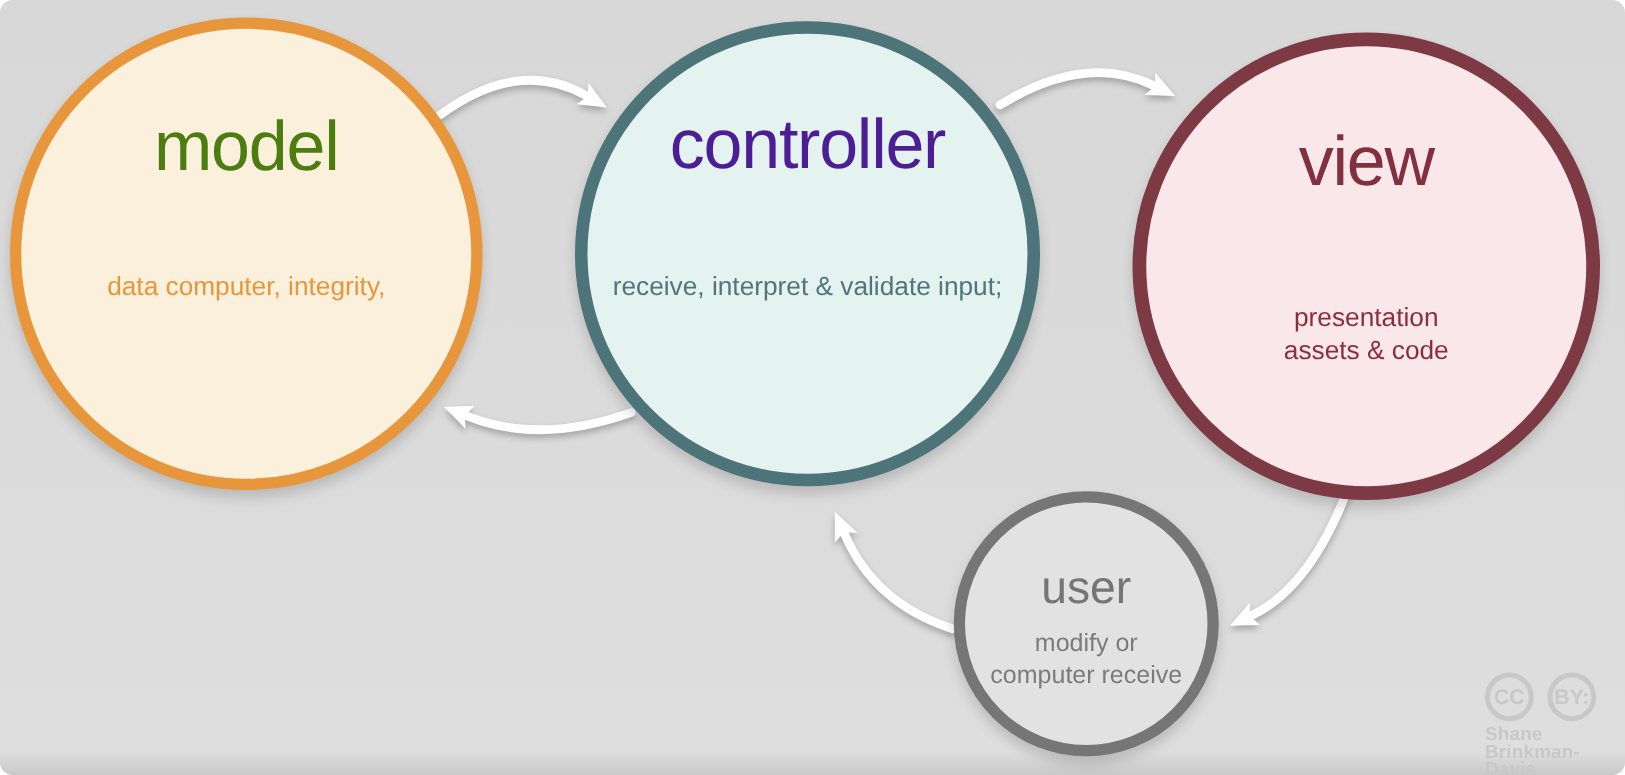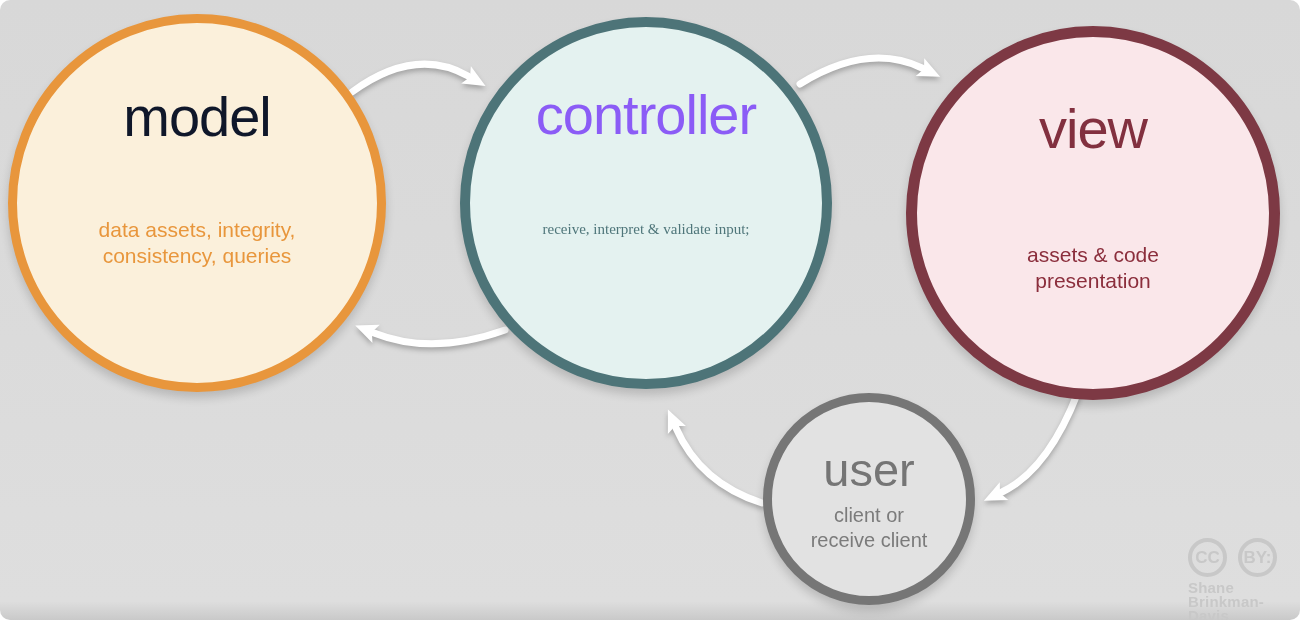--- a/index.html
+++ b/index.html
@@ -47,48 +47,48 @@
     position: absolute;
     left: 0; right: 0;
   }
   
   .node-model {
     left: 8px; top: 14px;
     width: 378px; height: 378px;
     background: #fbf0db;
     border: 9px solid #e8963c;
   }
-  .node-model .title { top: 63px; font-size: 56px; line-height: 62px; color: #0f172a; }
+  .node-model .title { top: 63px; font-size: 56px; line-height: 62px; color: #4d7c0f; }
   .node-model .body  { top: 194px; font-size: 21px; line-height: 26px; color: #e8963c; }
   
   .node-controller {
     left: 460px; top: 17px;
     width: 372px; height: 372px;
     background: #e4f2f0;
     border: 10px solid #4d7478;
   }
-  .node-controller .title { top: 57px; font-size: 56px; line-height: 62px; color: #8b5cf6; }
-  .node-controller .body  { top: 189px; font-size: 15px; line-height: 27px; color: #4f767a; font-family: Liberation Serif, serif; }
+  .node-controller .title { top: 57px; font-size: 56px; line-height: 62px; color: #4c1d95; }
+  .node-controller .body  { top: 189px; font-size: 21px; line-height: 27px; color: #4f767a; }
   
   .node-view {
     left: 906px; top: 26px;
     width: 374px; height: 374px;
     background: #fae7ea;
     border: 11px solid #7d3944;
   }
   .node-view .title { top: 61px; font-size: 56px; line-height: 62px; color: #82303f; }
   .node-view .body  { top: 205px; font-size: 21px; line-height: 26px; color: #8b2e3c; }
   
   .node-user {
     left: 763px; top: 393px;
     width: 212px; height: 212px;
     background: #e2e2e2;
     border: 9px solid #767676;
   }
-  .node-user .title { top: 42px; font-size: 47px; line-height: 52px; color: #757575; letter-spacing: 0; }
+  .node-user .title { top: 42px; font-size: 37px; line-height: 52px; color: #757575; letter-spacing: 0; }
   .node-user .body  { top: 101px; font-size: 20px; line-height: 25px; color: #7b7b7b; }
   
   .attribution {
     position: absolute;
     left: 1188px; top: 538px;
     color: #c8c8c8;
     user-select: none;
   }
   .badges { display: flex; gap: 11px; }
   .badge {
@@ -125,45 +125,44 @@
     <path class="flow" d="M352,92 Q415,46 468,76" marker-end="url(#ah)"></path>
     <path class="flow" d="M800,84 Q868,42 922,68" marker-end="url(#ah)"></path>
     <path class="flow" d="M505,330 Q432,356 374,333" marker-end="url(#ah)"></path>
     <path class="flow" d="M1078,392 Q1048,470 1002,492" marker-end="url(#ah)"></path>
     <path class="flow" d="M762,503 Q700,483 676,428" marker-end="url(#ah)"></path>
   </svg>
 
   <div class="node node-model">
     <div class="title">model</div>
     <div class="body">
-      <div>data assets, integrity,</div>
-      <div>consistency, queries</div>
+      <div>data computer, integrity,</div>
     </div>
   </div>
 
   <div class="node node-controller">
     <div class="title">controller</div>
     <div class="body">
       <div>receive, interpret &amp; validate input;</div>
     </div>
   </div>
 
   <div class="node node-view">
     <div class="title">view</div>
     <div class="body">
+      <div>presentation</div>
       <div>assets &amp; code</div>
-      <div>presentation</div>
     </div>
   </div>
 
   <div class="node node-user">
     <div class="title">user</div>
     <div class="body">
-      <div>client or</div>
-      <div>receive client</div>
+      <div>modify or</div>
+      <div>computer receive</div>
     </div>
   </div>
 
   <div class="attribution">
     <div class="badges">
       <div class="badge">CC</div>
       <div class="badge">BY:</div>
     </div>
     <div class="credit">
       <div>Shane</div>

